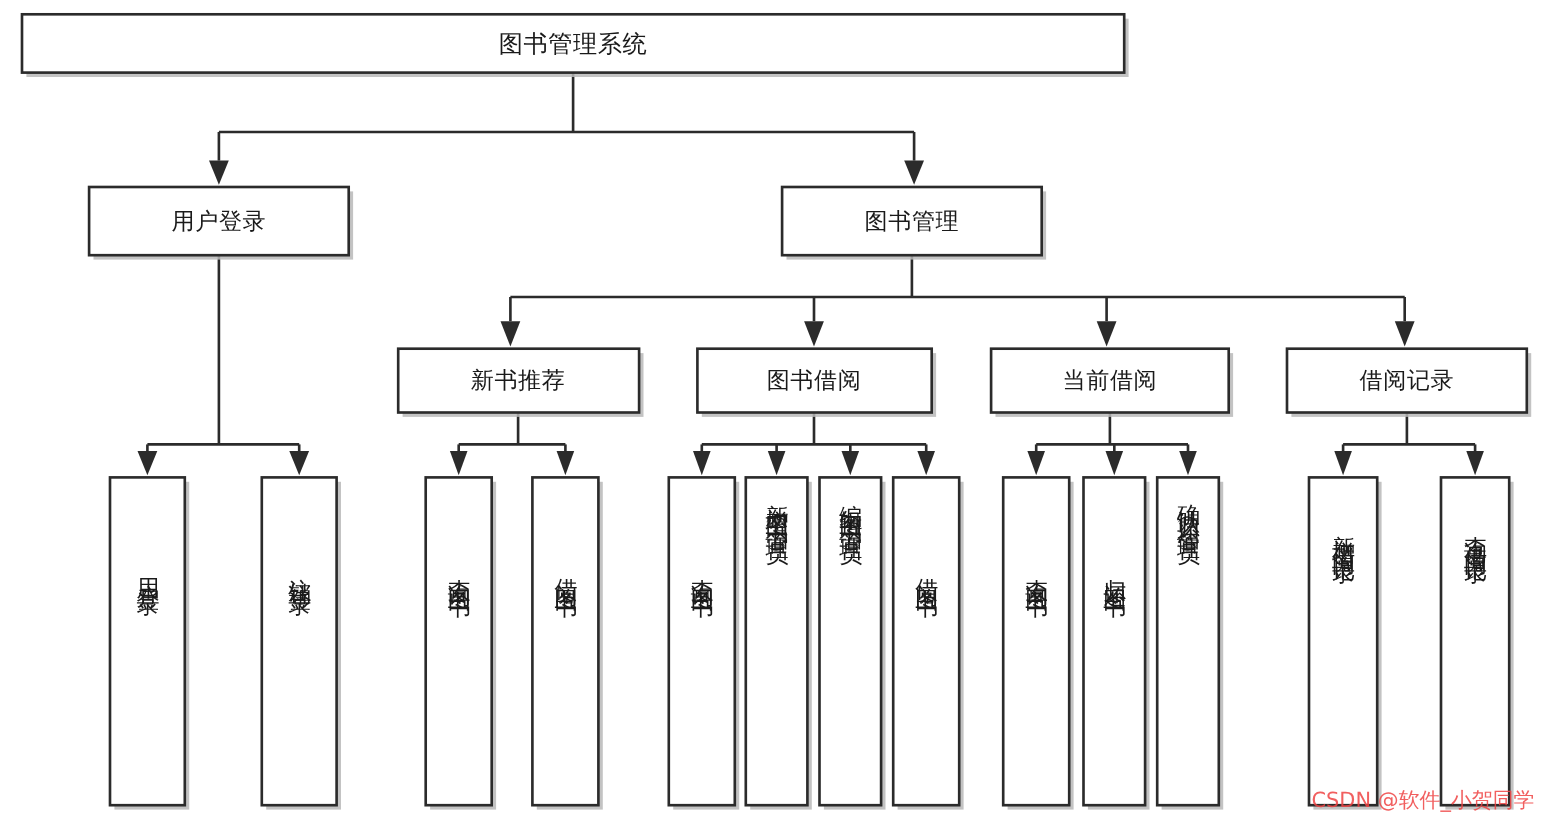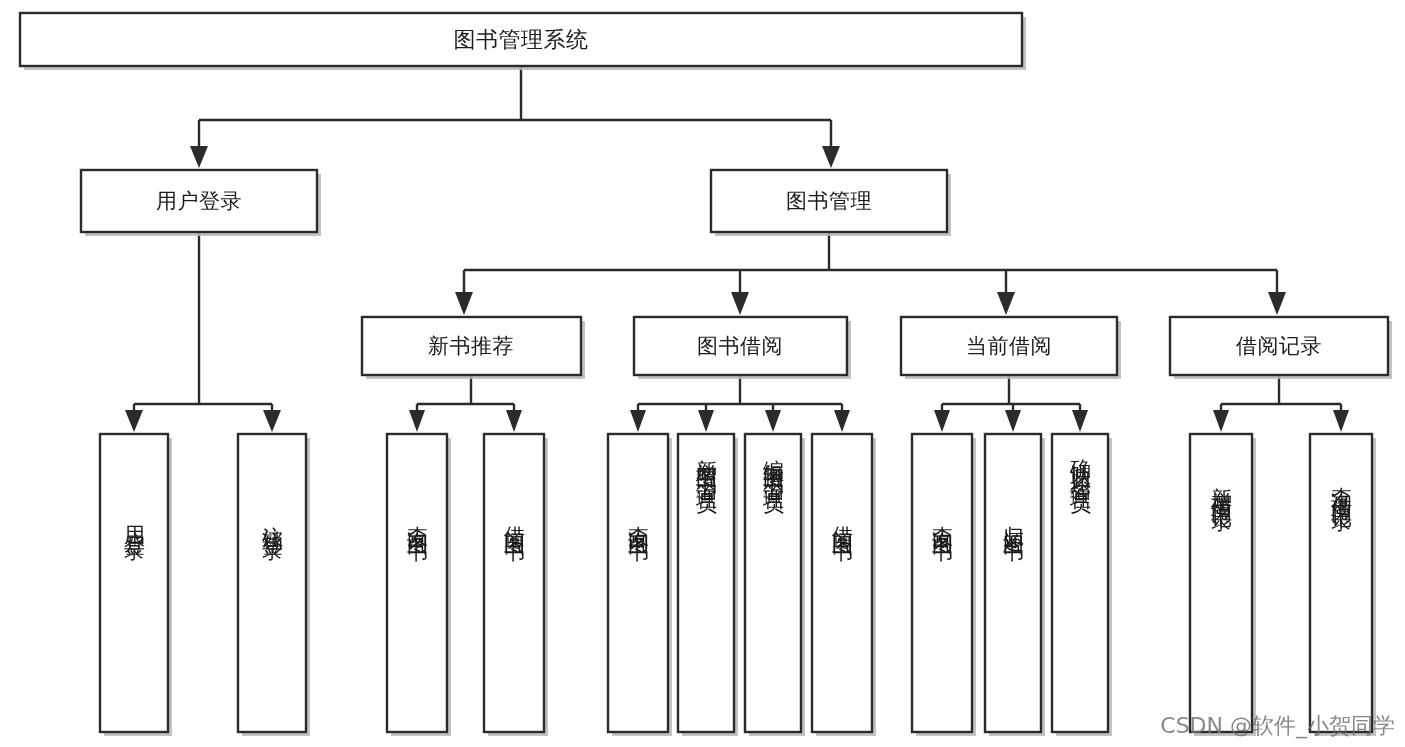--- a/index.html
+++ b/index.html
@@ -77,22 +77,22 @@
     line-height: 1.0;
     color: #1a1a1a;
     letter-spacing: 5px;
     white-space: nowrap;
   }
   .watermark {
     position: absolute;
     right: 10px;
     bottom: 6px;
     font-family: "DejaVu Sans", "Liberation Sans", sans-serif;
-    font-size: 22px;
-    color: #737373;
+    font-size: 19px;
+    color: #ef4444;
     opacity: 0.85;
     white-space: nowrap;
     pointer-events: none;
   }
 </style>
 </head>
 <body>
 
 <div id="diagram-root">
 

